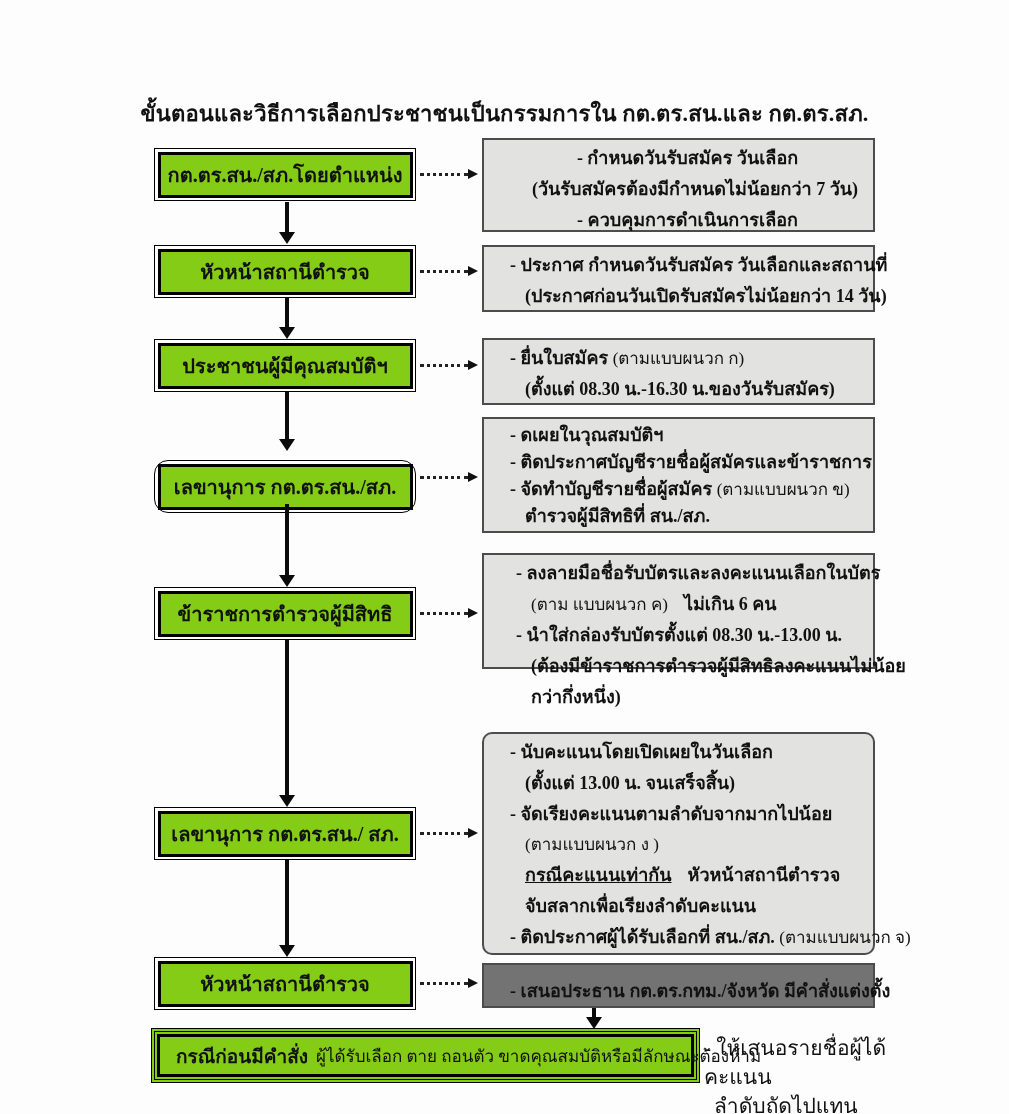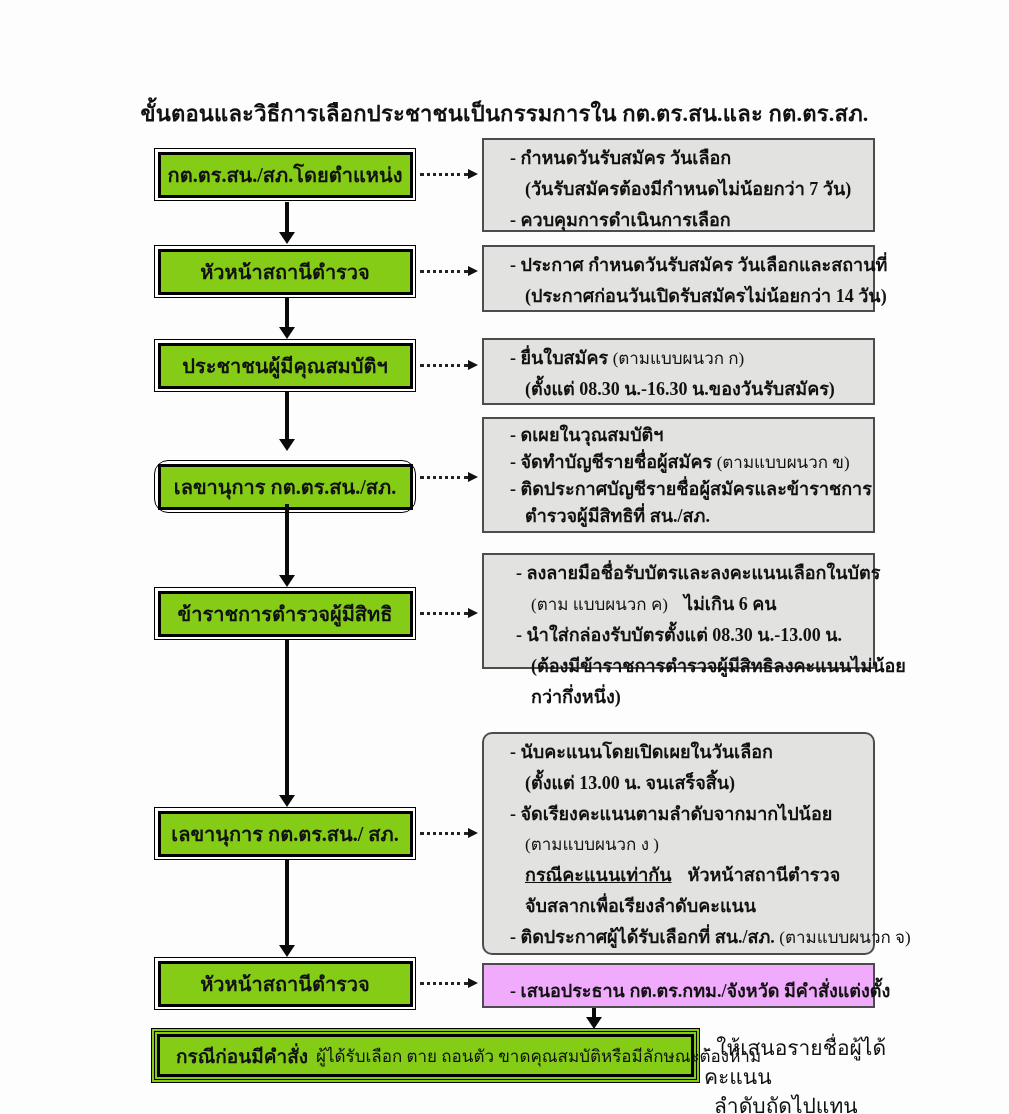--- a/index.html
+++ b/index.html
@@ -22,21 +22,21 @@
     width:100%; height:100%; border:3.5px solid #000; background:#84cc16;
     display:flex; align-items:center; justify-content:center;
   }
   .actor-label { font-size:20px; font-weight:bold; white-space:nowrap; }
   
   .note-box {
     position:absolute; left:482px; width:393px;
     background:#e2e2e1; border:2px solid #4c4c4c;
     padding:3px 8px 0 26px;
   }
-  .note-box.dark { background:#f0abfc; display:flex; align-items:center; padding-top:12px; }
+  .note-box.dark { background:#737373; display:flex; align-items:center; padding-top:12px; }
   .note-line { line-height:30px; white-space:nowrap; }
   .note-box.tight .note-line { line-height:27px; }
   .note-line.indent { padding-left:15px; }
   .seg { font-size:18px; font-weight:bold; }
   .seg.r { font-size:17px; font-weight:normal; }
   .seg.u { text-decoration:underline; }
   .seg.gap { margin-left:16px; }
   
   .varrow { position:absolute; left:285px; width:4px; background:#0a0a0a; }
   .varrow::after {
@@ -72,21 +72,21 @@
 <div class="page">
 
   <div class="title">ขั้นตอนและวิธีการเลือกประชาชนเป็นกรรมการใน กต.ตร.สน.และ กต.ตร.สภ.</div>
 
   <div class="actor-box" style="top:148px;">
     <div class="actor-inner">
       <span class="actor-label">กต.ตร.สน./สภ.โดยตำแหน่ง</span>
     </div>
   </div>
   <div class="darrow" style="top:173px;"></div>
-  <div class="note-box" style="top:138px;height:94px;">
+  <div class="note-box" style="top:138px;height:94px;text-align:center;">
       <div class="note-line"><span class="seg">-  กำหนดวันรับสมัคร วันเลือก</span></div>
       <div class="note-line indent"><span class="seg">(วันรับสมัครต้องมีกำหนดไม่น้อยกว่า 7 วัน)</span></div>
       <div class="note-line"><span class="seg">-  ควบคุมการดำเนินการเลือก</span></div>
     </div>
   <div class="varrow" style="top:202px;height:31px;"></div>
 
   <div class="actor-box" style="top:245px;">
     <div class="actor-inner">
       <span class="actor-label">หัวหน้าสถานีตำรวจ</span>
     </div>
@@ -111,22 +111,22 @@
   <div class="varrow" style="top:392px;height:48px;"></div>
 
   <div class="actor-box" style="top:460px;border-radius:14px;">
     <div class="actor-inner">
       <span class="actor-label">เลขานุการ กต.ตร.สน./สภ.</span>
     </div>
   </div>
   <div class="darrow" style="top:476px;"></div>
   <div class="note-box tight" style="top:417px;height:116px;">
       <div class="note-line"><span class="seg">-  ดเผยในวุณสมบัติฯ</span></div>
+      <div class="note-line"><span class="seg">-  ติดประกาศบัญชีรายชื่อผู้สมัครและข้าราชการ</span></div>
       <div class="note-line"><span class="seg">-  จัดทำบัญชีรายชื่อผู้สมัคร </span><span class="seg r">(ตามแบบผนวก ข)</span></div>
-      <div class="note-line"><span class="seg">-  ติดประกาศบัญชีรายชื่อผู้สมัครและข้าราชการ</span></div>
       <div class="note-line indent"><span class="seg">ตำรวจผู้มีสิทธิที่ สน./สภ.</span></div>
     </div>
   <div class="varrow" style="top:504px;height:72px;"></div>
 
   <div class="actor-box" style="top:587px;">
     <div class="actor-inner">
       <span class="actor-label">ข้าราชการตำรวจผู้มีสิทธิ</span>
     </div>
   </div>
   <div class="darrow" style="top:612px;"></div>

